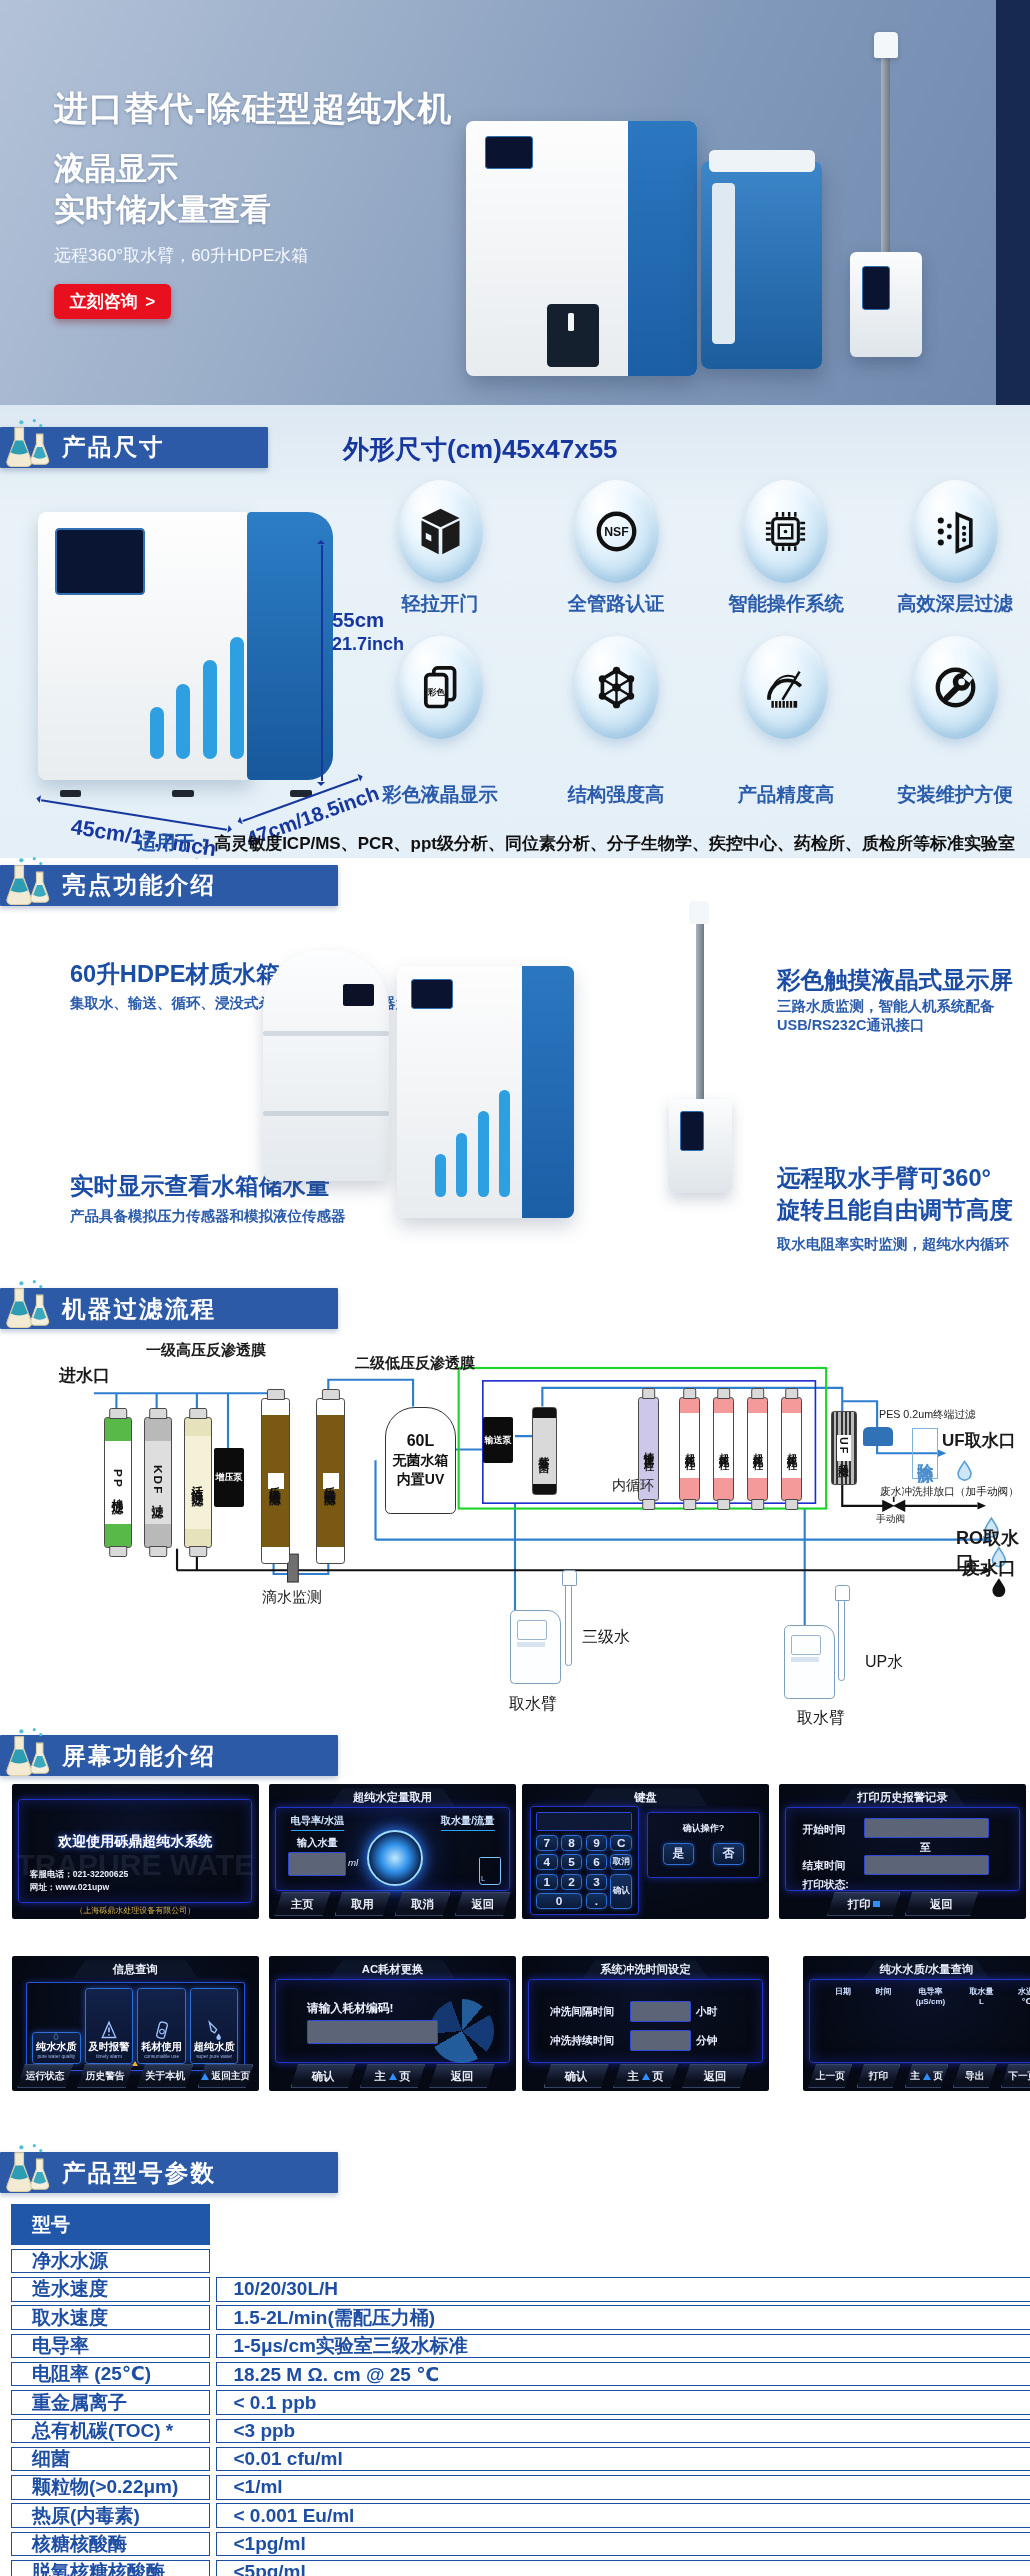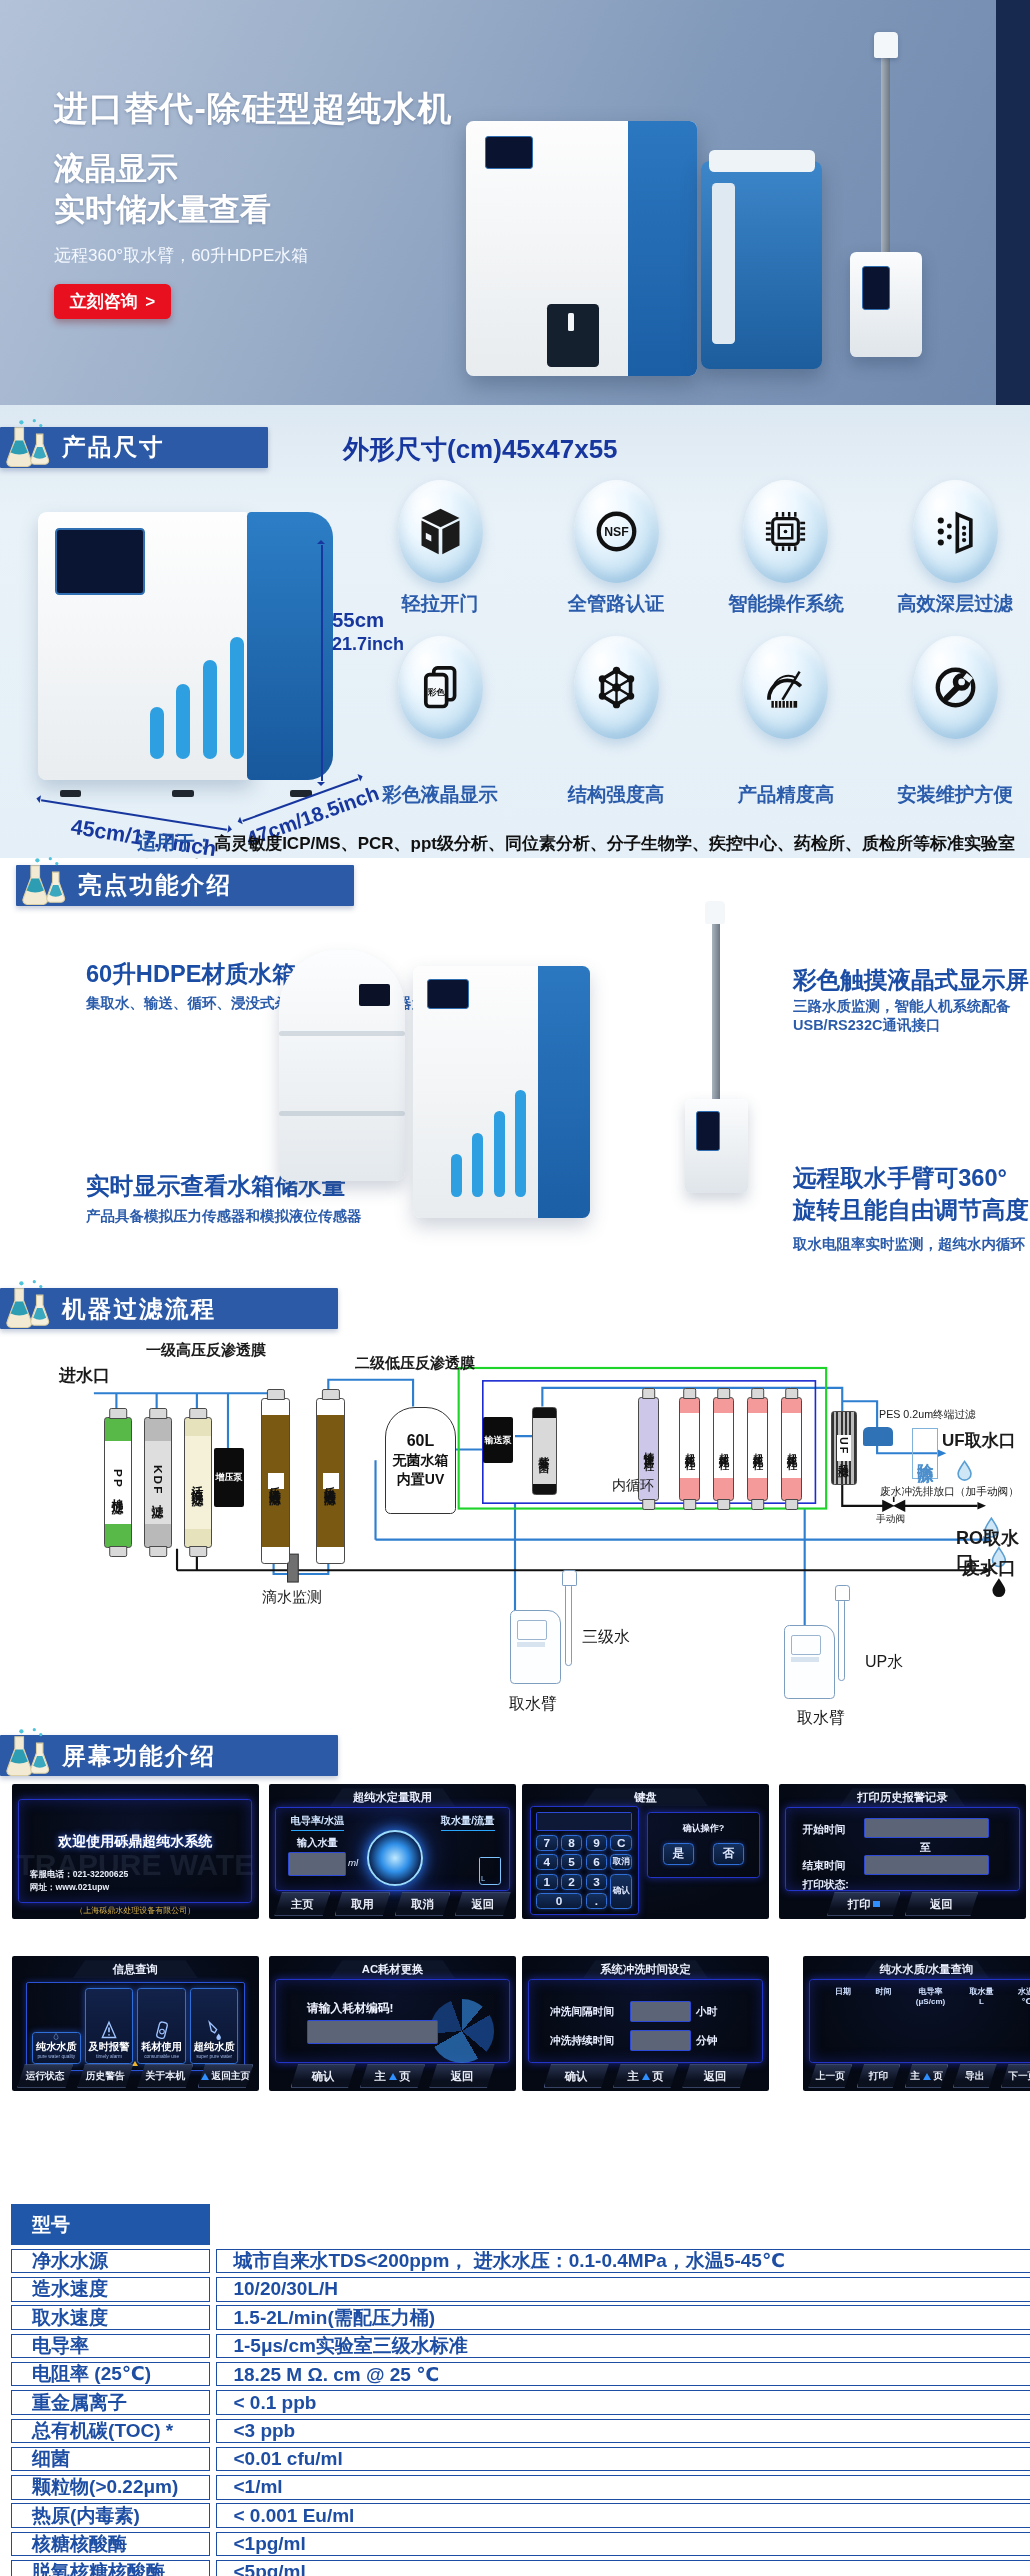--- a/index.html
+++ b/index.html
@@ -51,21 +51,21 @@
   .dim-arrow:before{left:-8.6px;border-right-color:#17379e;}
   .dim-arrow:after{right:-8.6px;border-left-color:#17379e;}
   .bubble{position:absolute;width:85px;height:103px;border-radius:50%;
           background:radial-gradient(ellipse at 32% 24%,#ffffff 0%,#eef8ff 30%,#cfe7f6 62%,#a9cfe9 88%,#9ac4e2 100%);
           box-shadow:inset 0 -7.5px 14px rgba(120,170,210,.45), inset 0 5.4px 9.7px rgba(255,255,255,.9), 0 5.4px 11.8px rgba(120,160,200,.35);
           display:flex;align-items:center;justify-content:center;}
   .feat-label{position:absolute;width:172px;text-align:center;font-size:19.3px;font-weight:bold;color:#2b5cab;}
   .apply{left:137px;top:424px;font-size:17px;color:#101010;font-weight:bold;}
   .apply b{color:#2456a8;font-size:19.3px;}
   
-  .hl{left:0;top:859px;width:1014px;height:413px;background:#fff;margin-left:16px;}
+  .hl{left:0;top:859px;width:1014px;height:413px;background:#fff;}
   .hl-title{font-size:23.6px;font-weight:bold;color:#1b4da5;}
   .hl-sub{font-size:14.5px;font-weight:bold;color:#2b5cab;}
   .tank{position:absolute;left:263px;top:91px;width:126px;height:231px;background:linear-gradient(180deg,#fcfdfe,#e4e9ed);
         border-radius:59px 59px 9.7px 9.7px;box-shadow:0 8.6px 16px rgba(70,90,120,.25);}
   .tank .tscr{position:absolute;right:15px;top:34px;width:31px;height:21.5px;background:#0b1126;border-radius:2.1px;}
   .tank .groove{position:absolute;left:0;width:100%;height:5.4px;background:rgba(150,165,180,.35);border-radius:2.7px;}
   .hl-machine{position:absolute;left:397px;top:107px;width:177px;height:252px;background:linear-gradient(180deg,#fdfdfd,#e8ecef);border-radius:7.5px;box-shadow:0 8.6px 18px rgba(70,90,120,.25);}
   .hl-machine .side{position:absolute;right:0;top:0;width:52px;height:100%;background:linear-gradient(180deg,#2b77c0,#1b5fa6);border-radius:0 7.5px 7.5px 0;}
   .hl-machine .scr{position:absolute;left:14px;top:13px;width:40px;height:28px;background:#0a1430;border:1.6px solid #2f6fb2;border-radius:3.2px;}
   .hl-bar{position:absolute;bottom:21.5px;width:10.7px;background:#2e9fe0;border-radius:5.4px;}
@@ -695,27 +695,40 @@
           <span>导出</span>
         </div>
       <div class="scr-btn" style="font-size:9.7px;">
           <span>下一页</span>
         </div>
     </div>
   </div>
 </div>
 
 <div class="abs specs">
+  <div class="abs" style="left:0;top:27px;">
+    <div class="sec-banner" style="width:252px;">
+      <svg class="flask" viewBox="0 0 100 104">
+        <circle cx="34" cy="8" r="4" fill="#4fc3d9"></circle>
+          <circle cx="58" cy="5" r="3" fill="#4fc3d9"></circle>
+          <circle cx="70" cy="14" r="3" fill="#4fc3d9"></circle>
+        <path d="M22 18 h16 v22 l14 38 a8 8 0 0 1 -7 12 H15 a8 8 0 0 1 -7 -12 l14 -38 Z" fill="#f2ead2" stroke="#dccfa4" stroke-width="2"></path>
+        <path d="M14 64 l9 -22 h14 l9 22 q-16 8 -32 0 Z" fill="#2d9db3"></path>
+        <path d="M62 30 h12 v18 l10 28 a7 7 0 0 1 -6 10 H58 a7 7 0 0 1 -6 -10 l10 -28 Z" fill="#f6efdb" stroke="#dccfa4" stroke-width="2"></path>
+        <path d="M56 72 l7 -18 h10 l7 18 q-12 7 -24 0 Z" fill="#3aa9c0"></path>
+      </svg>
+      <span class="t">产品型号参数</span>
+    </div>
+  </div>
   <div class="spec-table">
     <div class="spec-row head">
       <div class="spec-k">型号</div>
     </div>
     <div class="spec-row">
         <div class="spec-k">净水水源</div>
-        <div class="spec-v">城市自来水TDS&lt;200ppm，  进水水压：0.1-0.4MPa，水温5-45℃</div>
       </div>
     <div class="spec-row">
         <div class="spec-k">造水速度</div>
         <div class="spec-v">10/20/30L/H</div>
       </div>
     <div class="spec-row">
         <div class="spec-k">取水速度</div>
         <div class="spec-v">1.5-2L/min(需配压力桶)</div>
       </div>
     <div class="spec-row">

